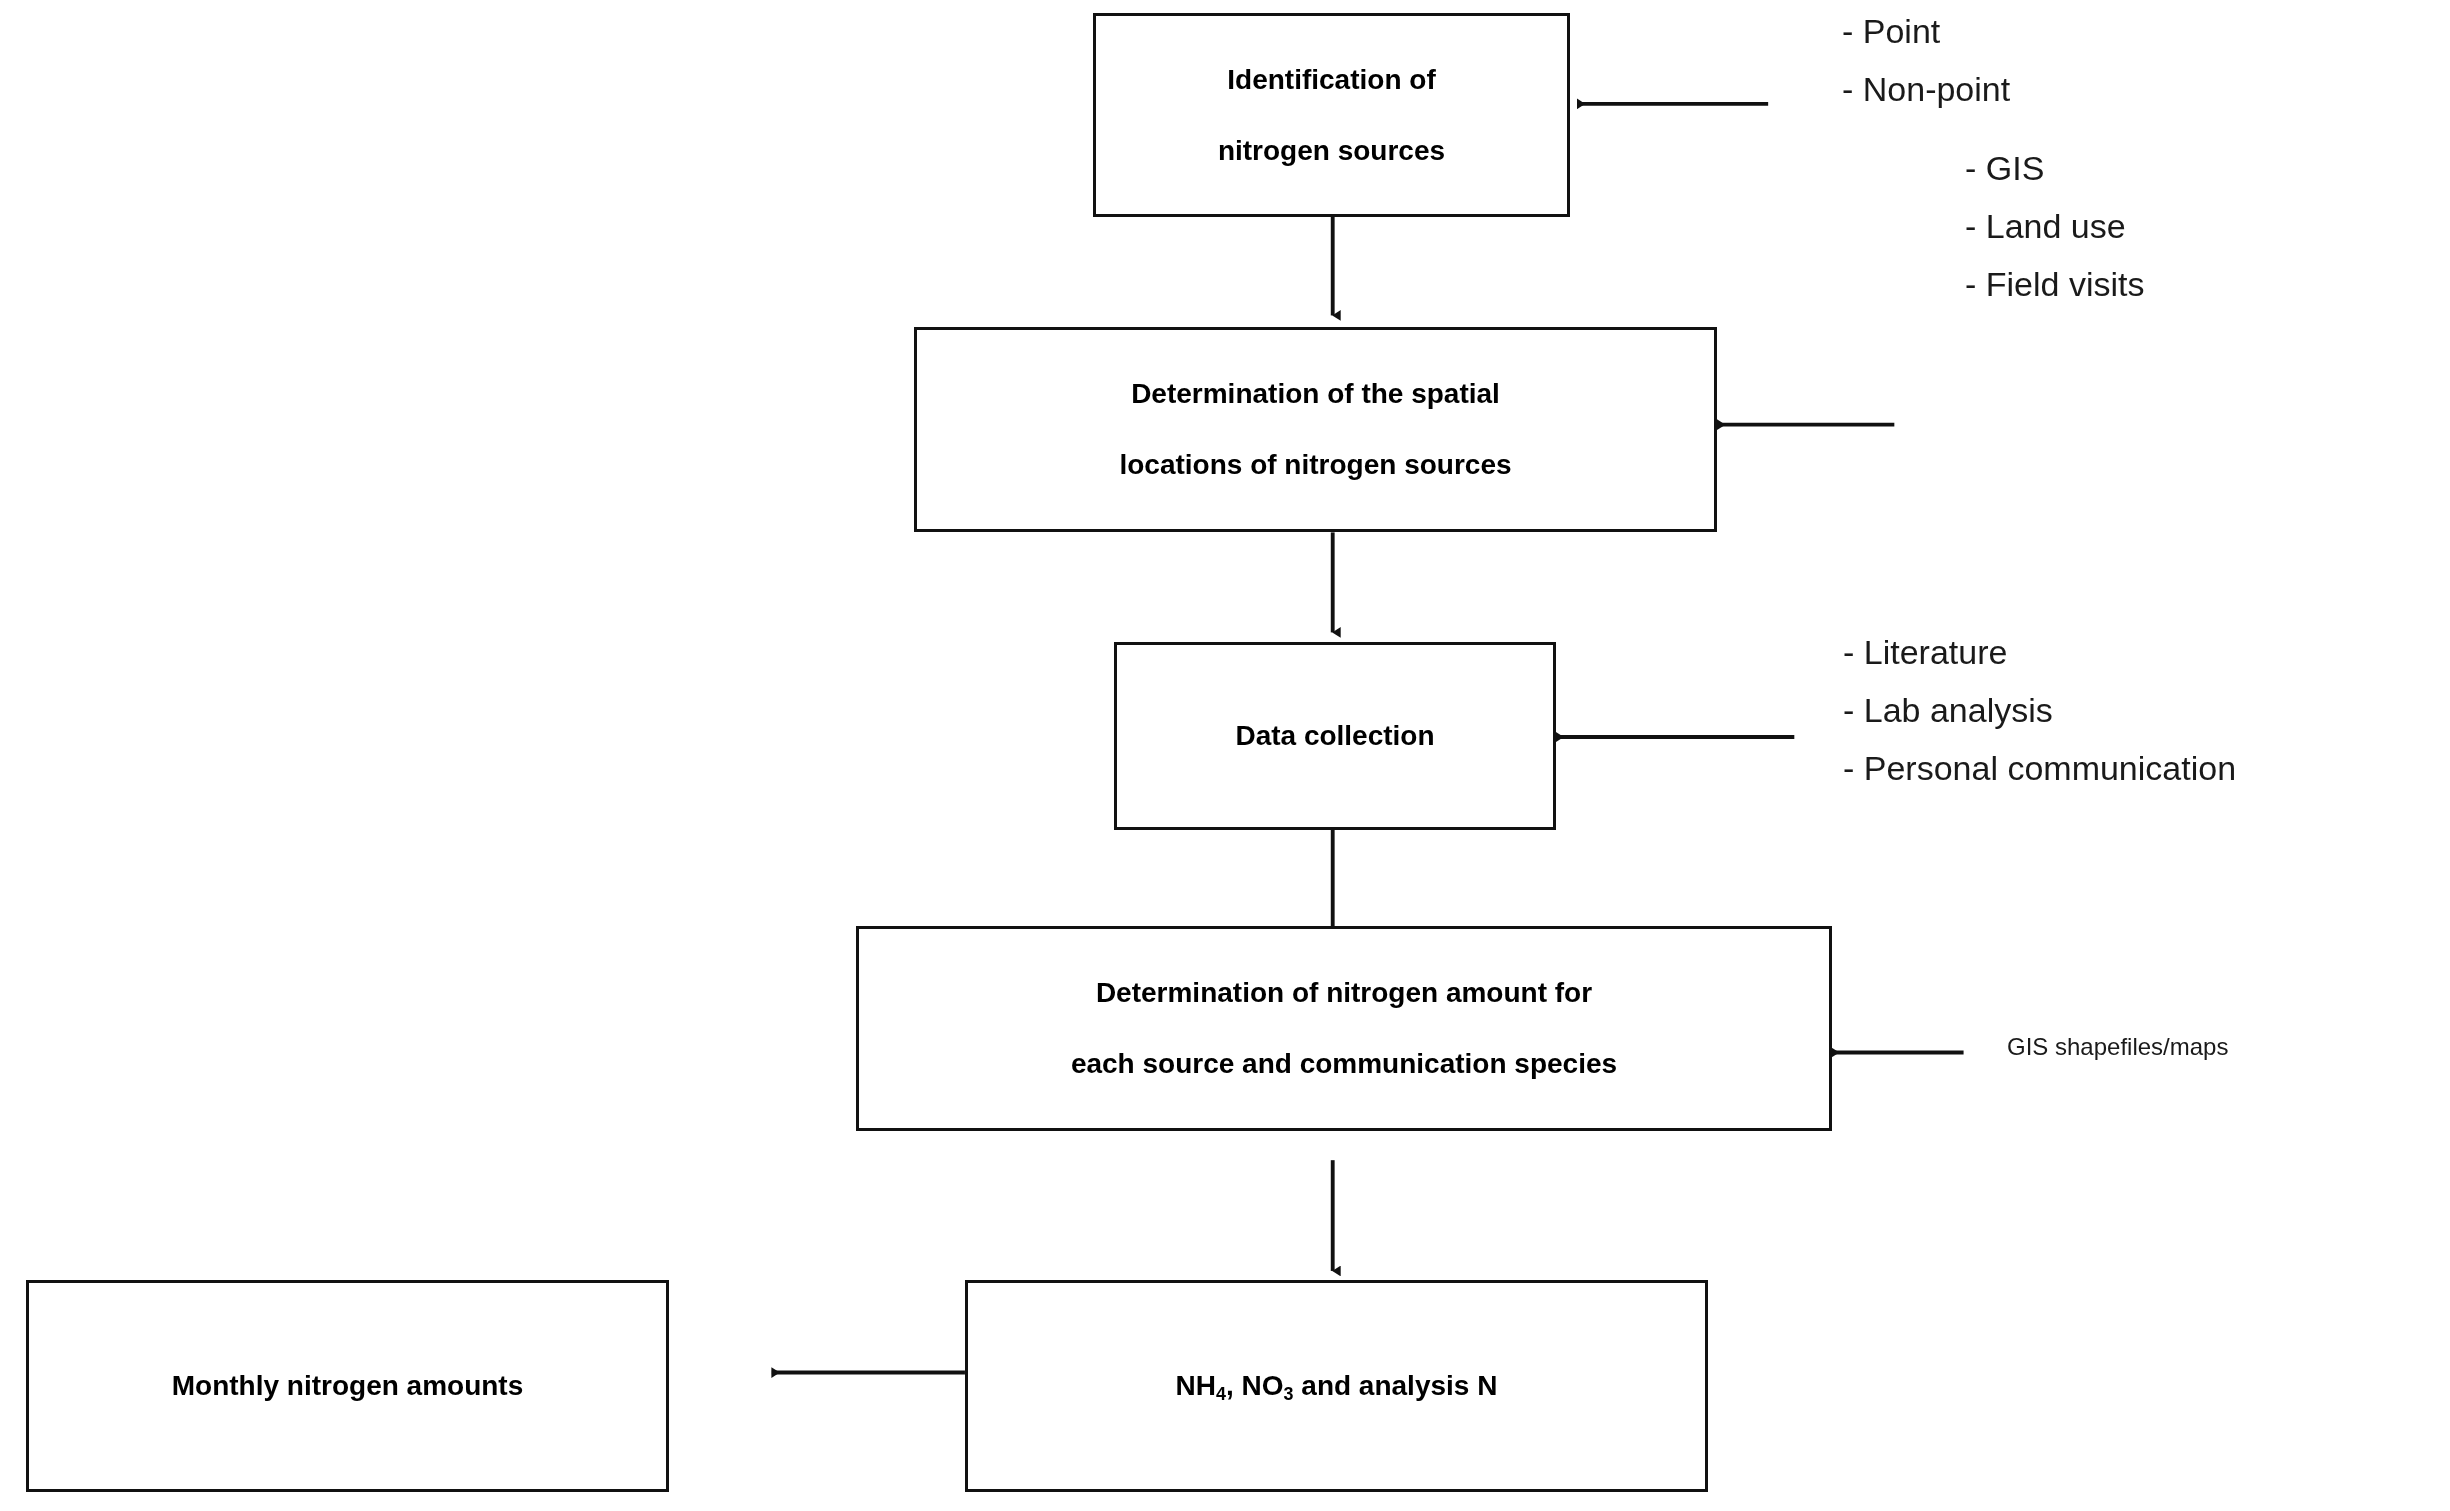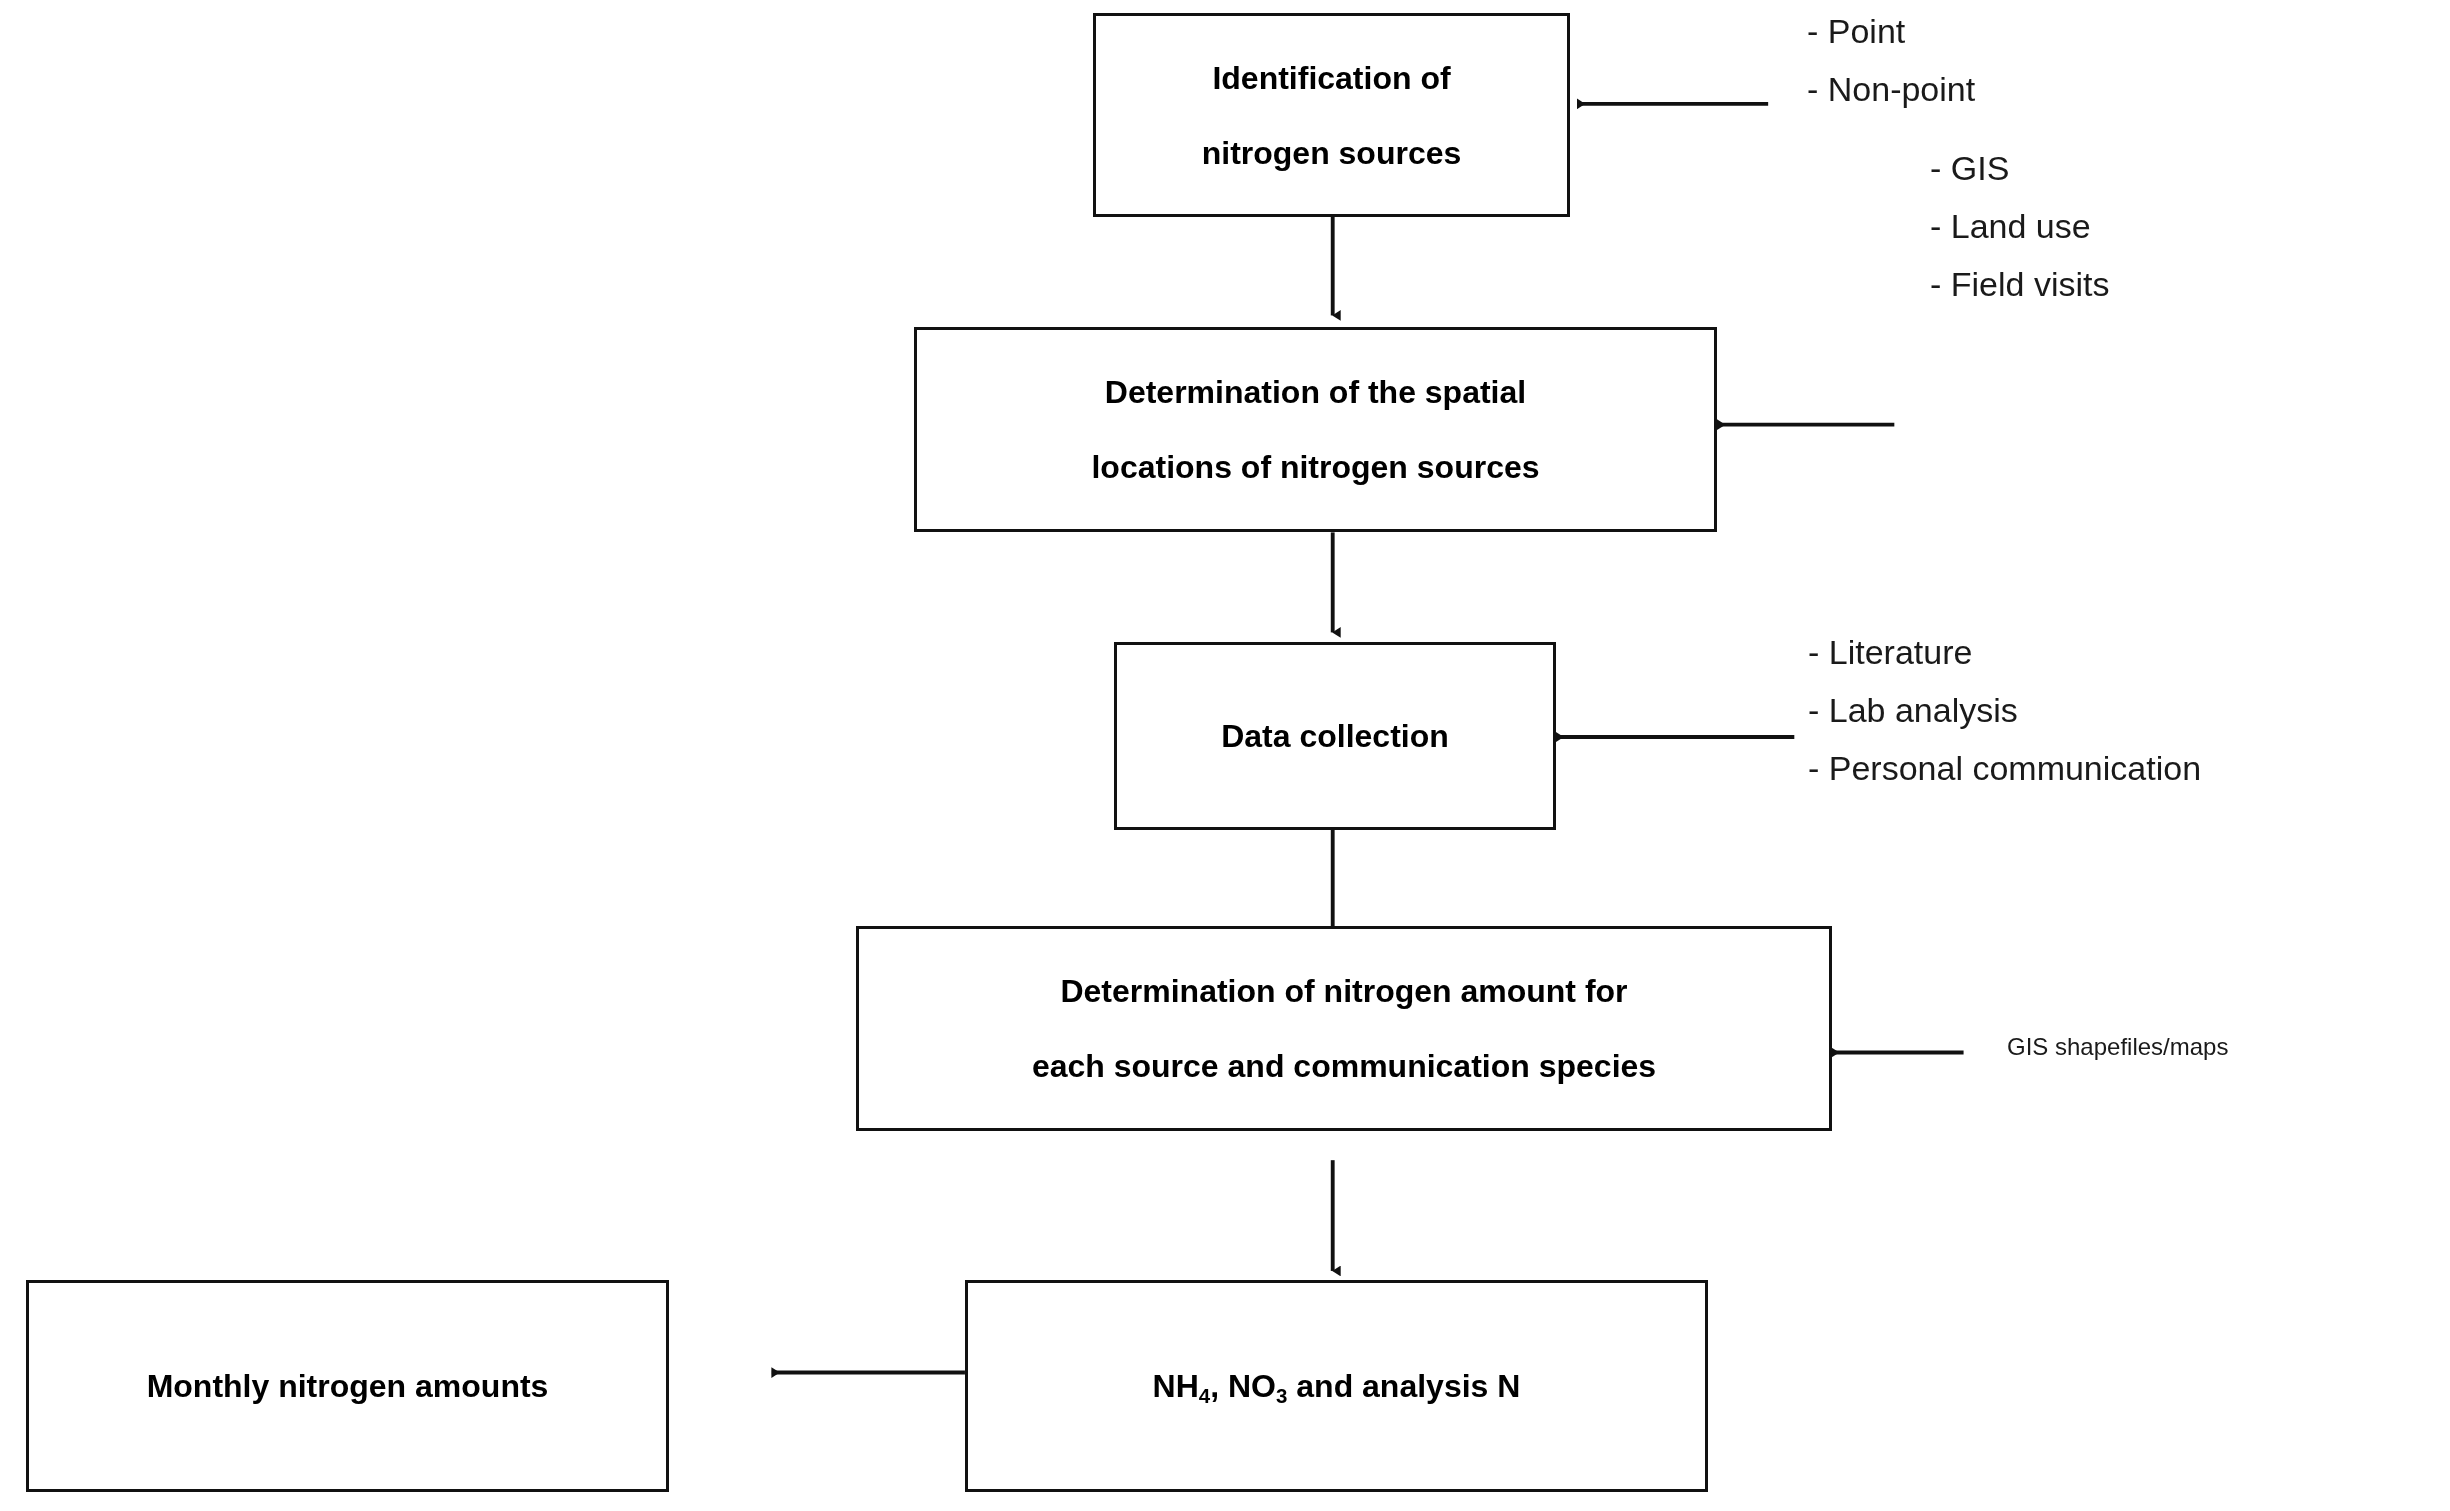--- a/index.html
+++ b/index.html
@@ -21,21 +21,21 @@
     box-sizing: border-box;
     border: 3.8px solid #111111;
     background: #ffffff;
     display: flex;
     flex-direction: column;
     align-items: center;
     justify-content: center;
     text-align: center;
     color: #000000;
     font-weight: bold;
-    font-size: 32px;
+    font-size: 28px;
     line-height: 1.0;
   }
   .node .ln {
     display: block;
     white-space: nowrap;
   }
   .node .ln + .ln {
     margin-top: 43px;
   }
   .node sub {
@@ -49,20 +49,21 @@
   .notes {
     position: absolute;
     color: #1a1a1a;
     font-size: 34px;
     font-weight: normal;
     line-height: 1.0;
     white-space: nowrap;
   }
   .notes .note-line {
     display: block;
+    margin-left: 35px;
   }
   .notes .note-line + .note-line {
     margin-top: 24px;
   }
   .note-single {
     position: absolute;
     color: #1a1a1a;
     font-size: 24px;
     font-weight: normal;
     white-space: nowrap;

